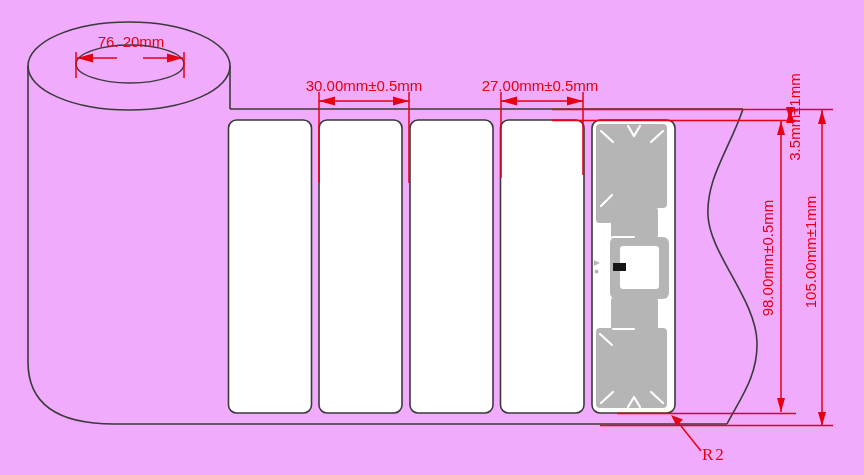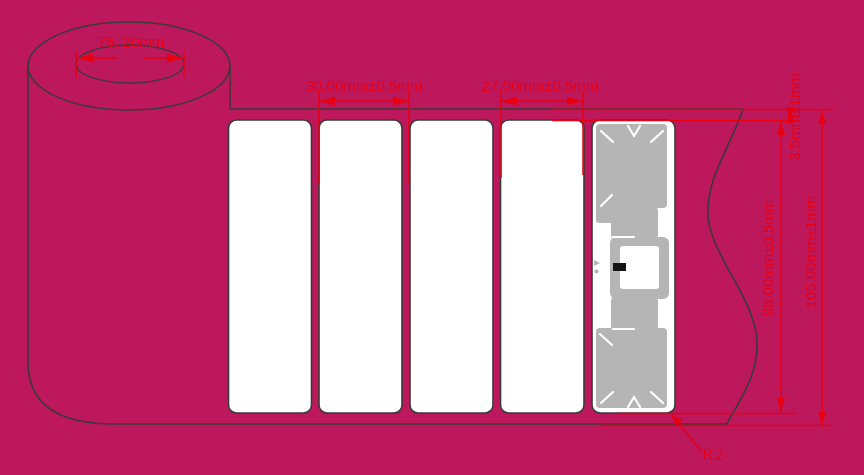--- a/index.html
+++ b/index.html
@@ -1,16 +1,16 @@
 <!DOCTYPE html>
 <html><head>
 <meta charset="utf-8">
 <style>
   html,body{margin:0;padding:0;background:#ffffff;}
-  .canvas{position:relative;width:864px;height:475px;background:#be185d;overflow:hidden;
+  .canvas{position:relative;width:864px;height:475px;background:#f0abfc;overflow:hidden;
           font-family:"Liberation Sans",sans-serif;}
   svg{display:block;}
   .blk{stroke:#3a3a3a;stroke-width:1.6;fill:none;}
   .blk-thin{stroke:#3a3a3a;stroke-width:1.4;fill:none;}
   .label-rect{stroke:#3a3a3a;stroke-width:1.6;fill:#ffffff;}
   .red{stroke:#e60012;stroke-width:1.5;fill:none;}
   .red-fill{fill:#e60012;stroke:none;}
   .dim-text{fill:#e60012;font-size:15px;font-family:"Liberation Sans",sans-serif;}
   .radius-text{fill:#e60012;font-size:17px;font-family:"Liberation Serif",serif;letter-spacing:2px;}
   .inlay{fill:#b5b5b5;stroke:none;}

